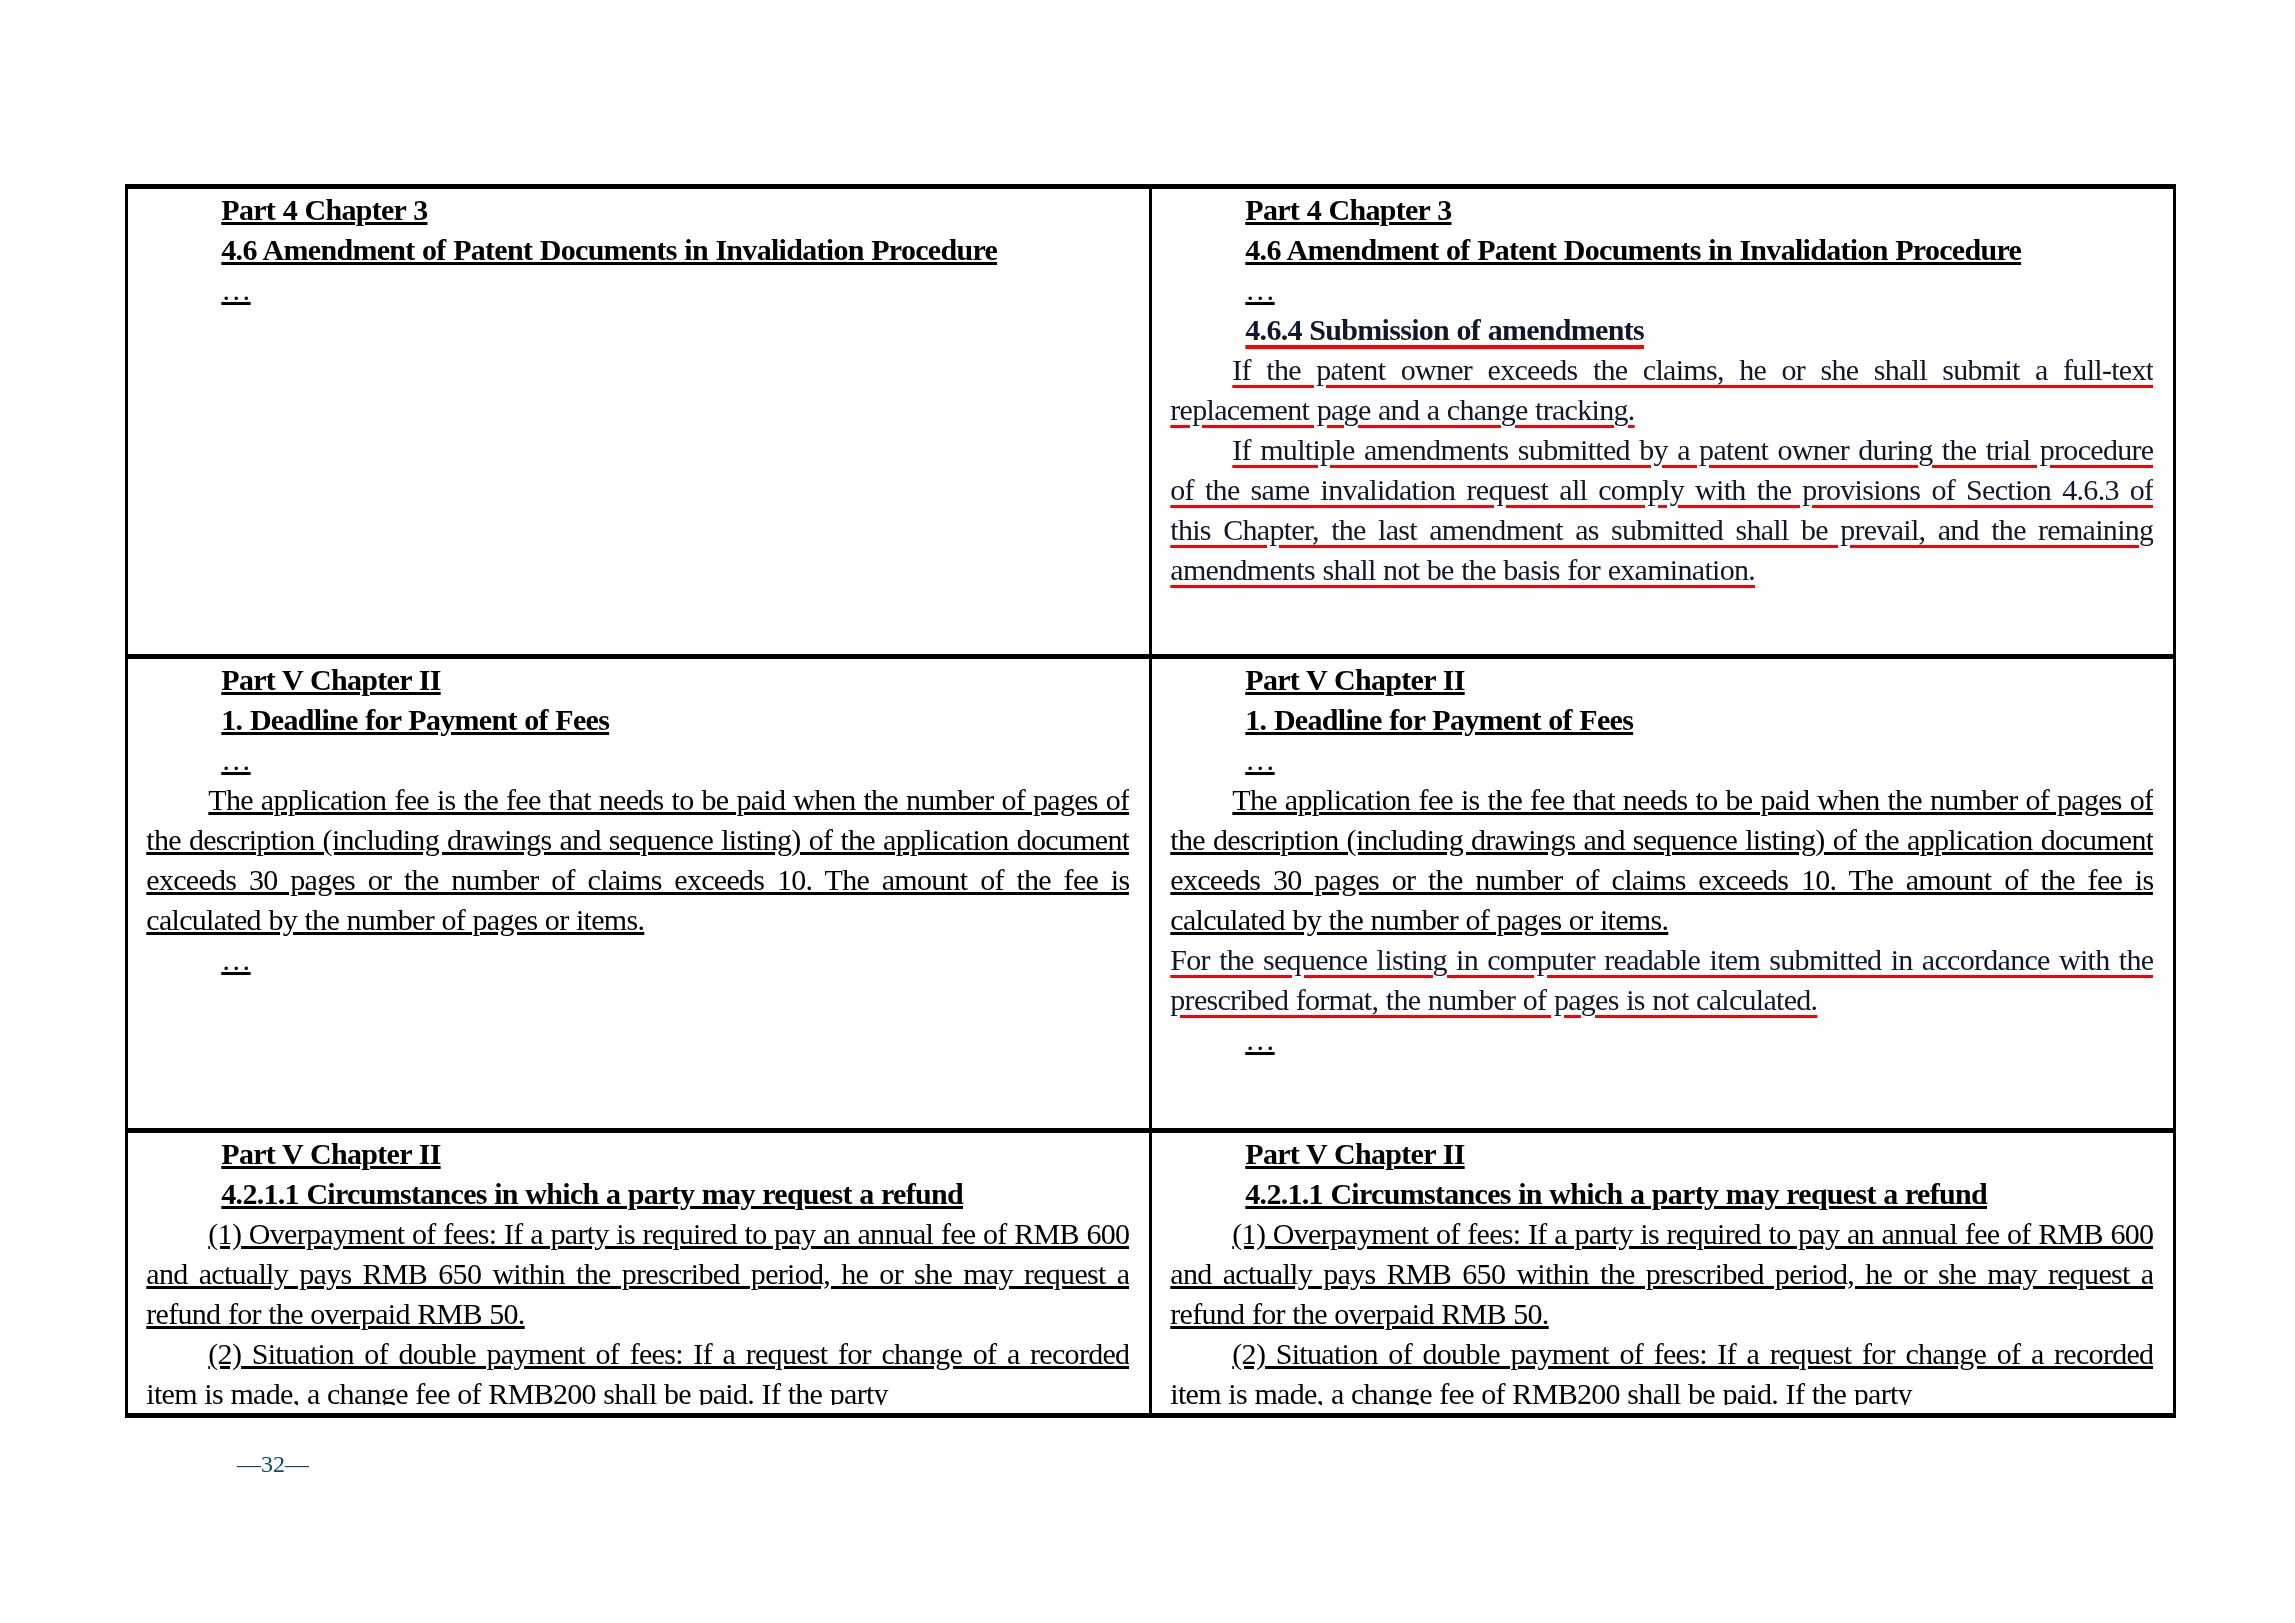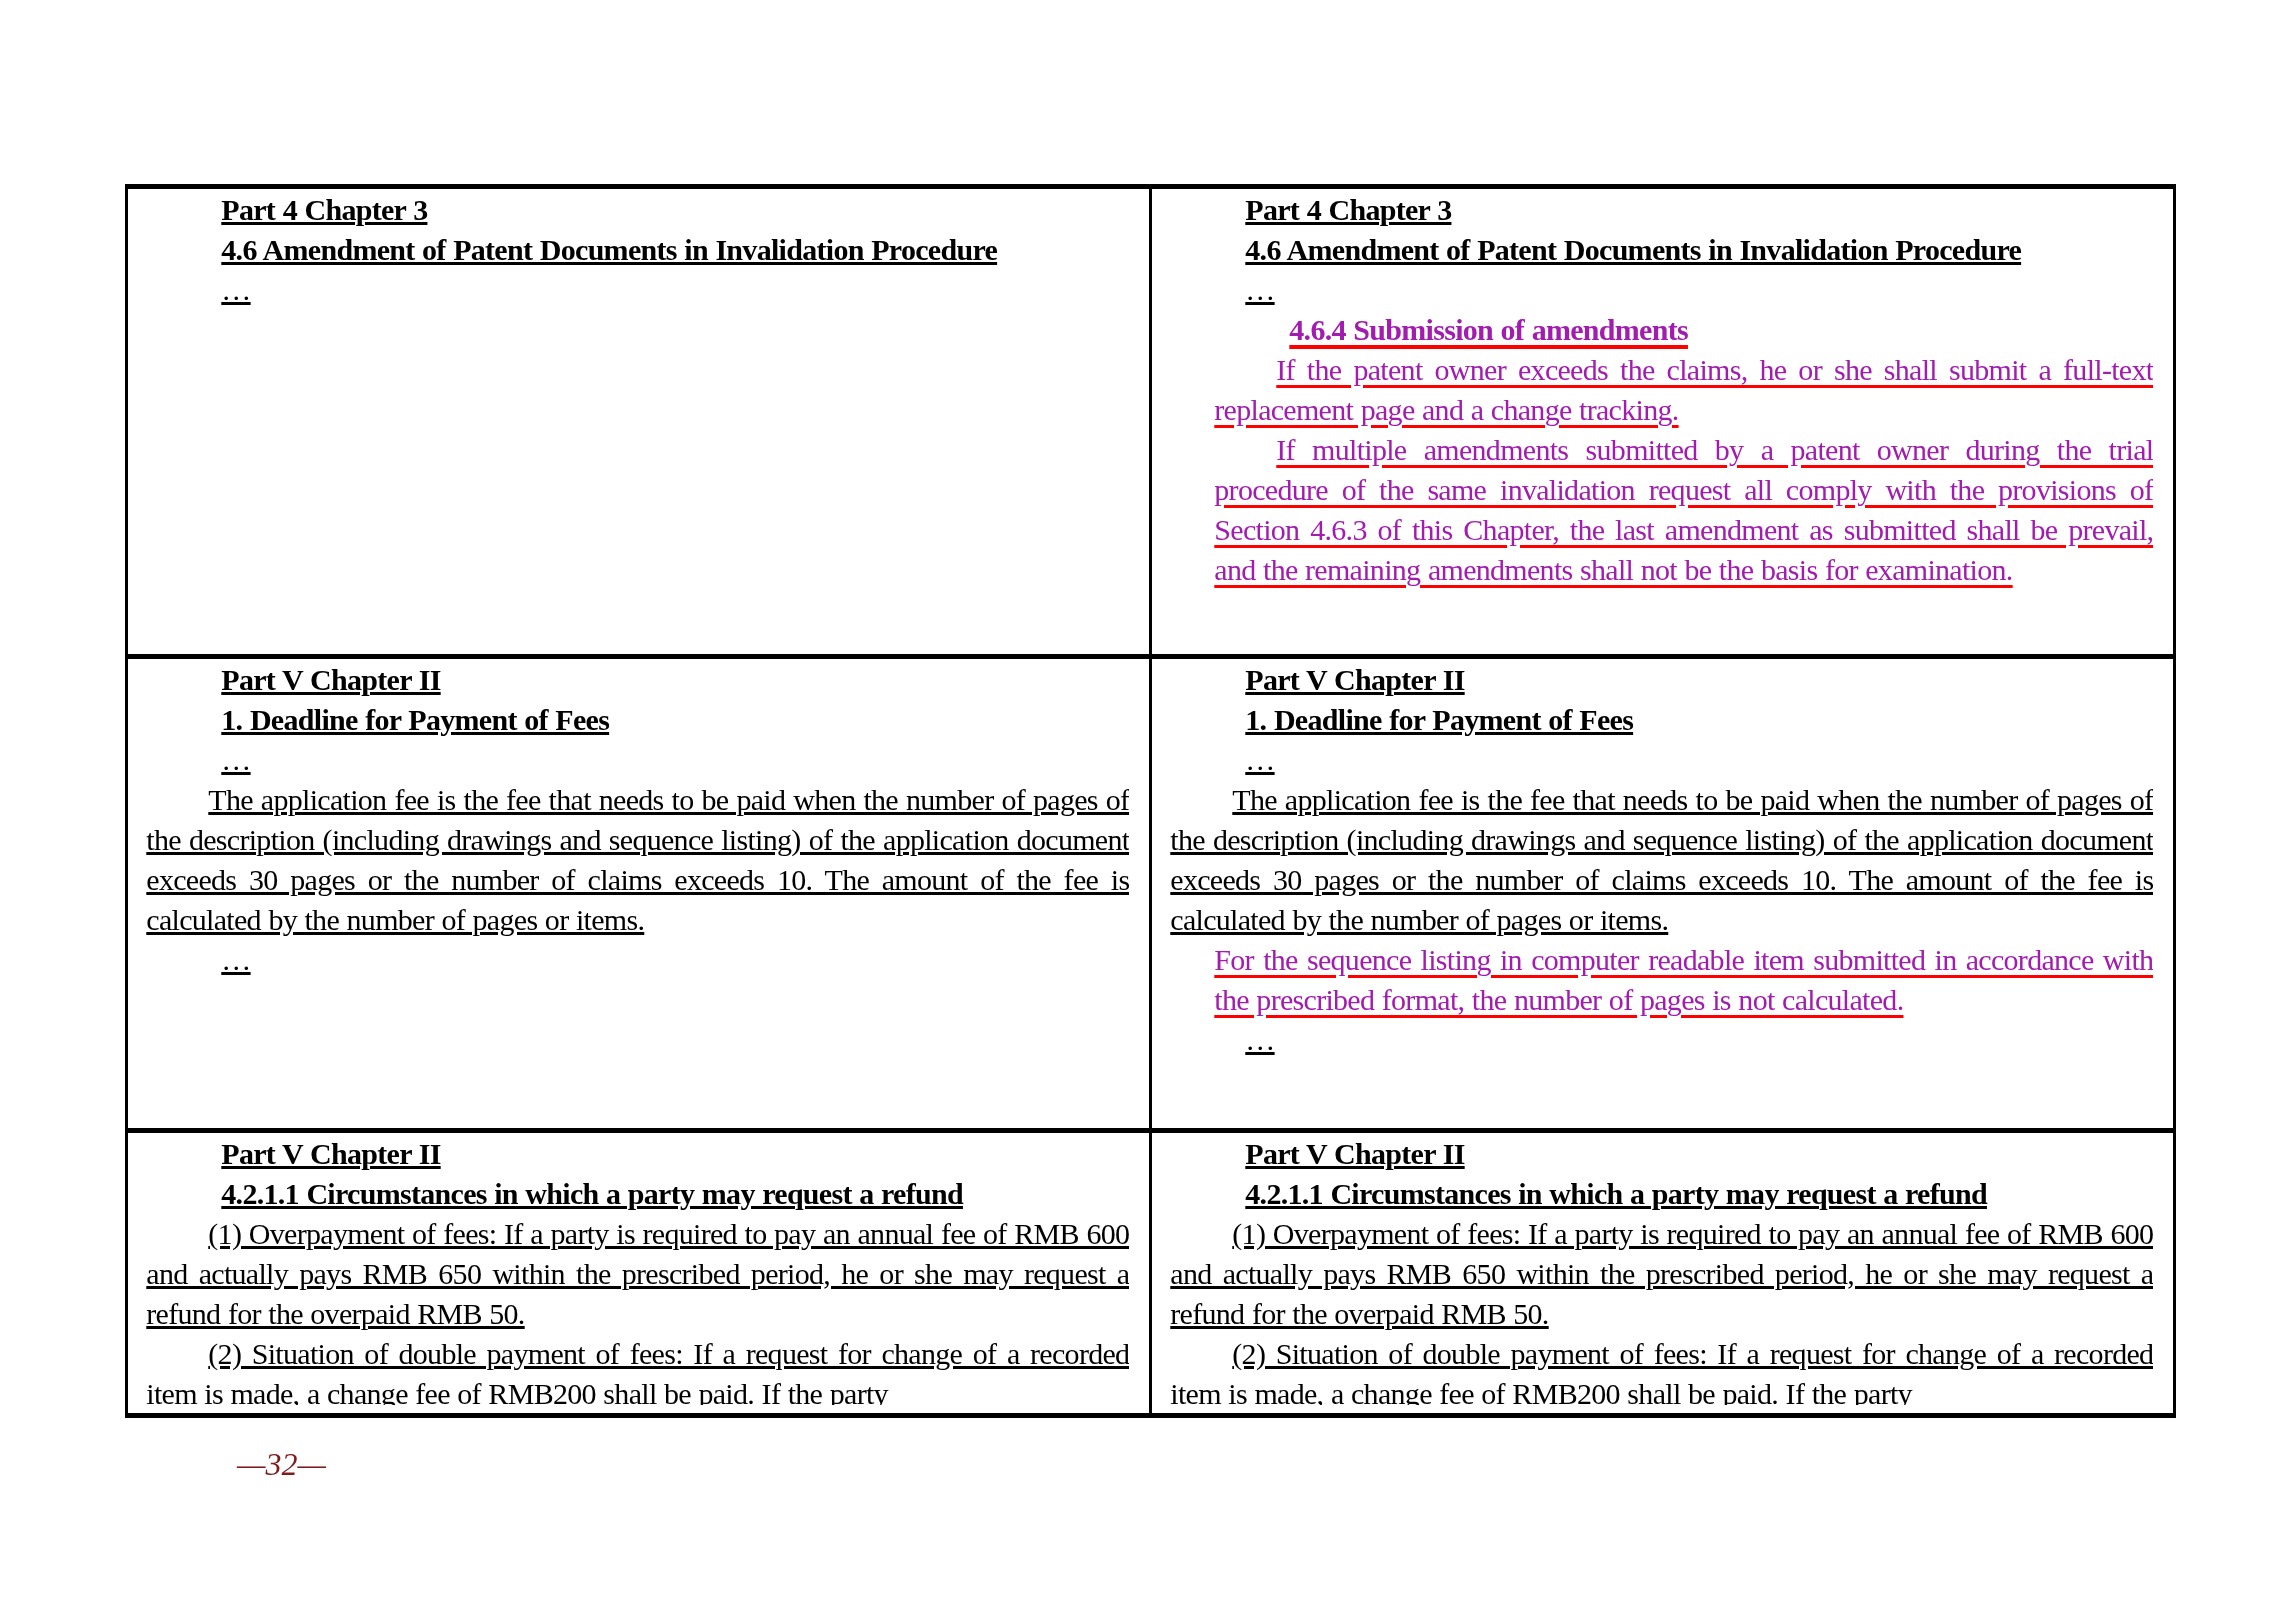--- a/index.html
+++ b/index.html
@@ -54,39 +54,37 @@
     padding-left:75px;
   }
   .p{
     text-indent:62px;
     text-align:justify;
   }
   .p.p0{
     text-indent:0;
   }
   .red{
-    color:#a21caf;
+    color:#0f172a;
     text-decoration:underline;
     text-decoration-color:#fe0000;
     text-decoration-thickness:2.6px;
     text-underline-offset:5.2px;
-    margin-left:44px;
   }
   .redh{
     text-decoration-thickness:3.9px;
   }
   .pageno{
     position:absolute;
     left:237px;
     top:1444px;
-    font-size:32px;
+    font-size:24px;
     line-height:40px;
     letter-spacing:0;
-    color:#7f1d1d;
-    font-style:italic;
+    color:#0c4a6e;
   }
 </style>
 </head>
 <body>
 
 <div class="page">
 
   <table class="cmp">
     <tbody>
       <tr class="row-1">

